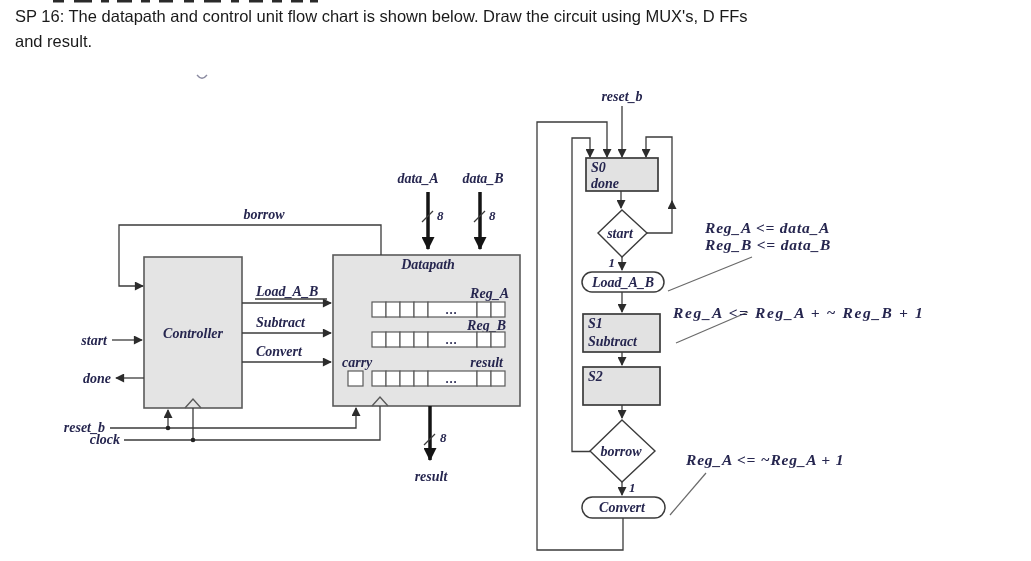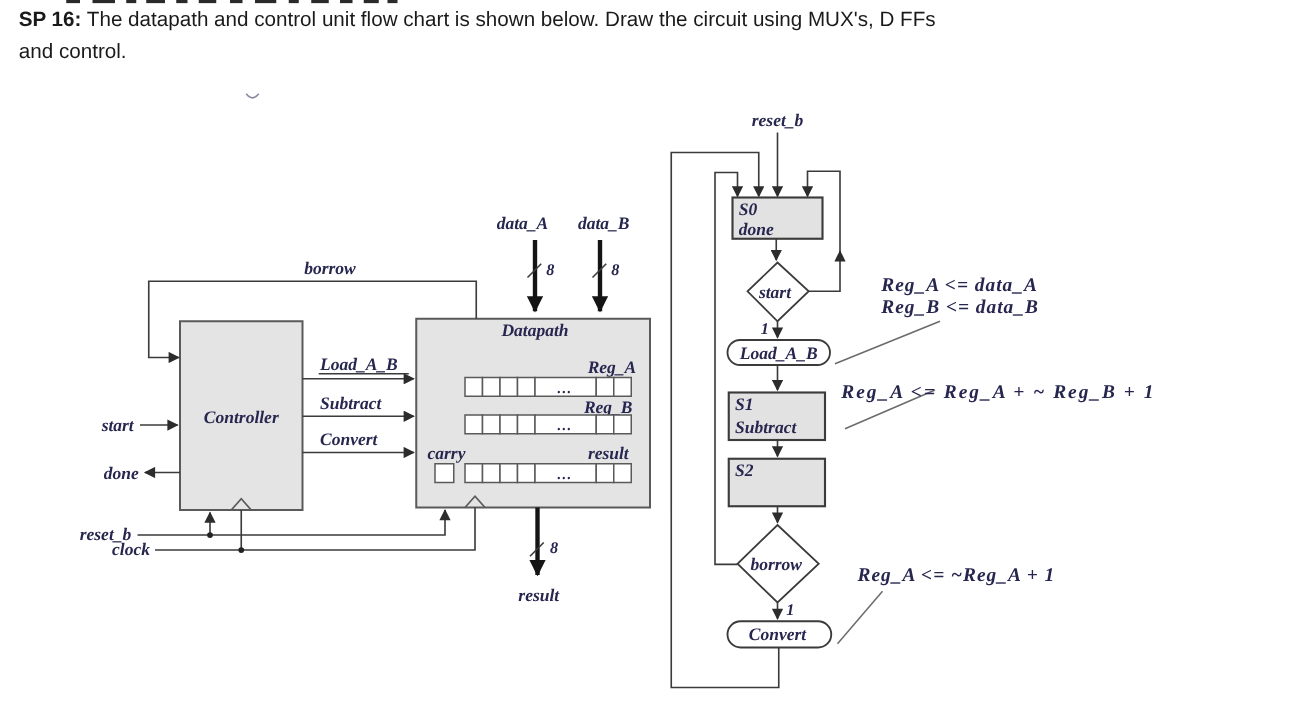--- a/index.html
+++ b/index.html
@@ -1,19 +1,19 @@
 <!DOCTYPE html>
 <html><head>
 <meta charset="utf-8">
 <style>
   html,body{margin:0;padding:0;background:#ffffff;}
   .page{position:relative;width:1031px;height:561px;background:#fff;overflow:hidden;
         font-family:"Liberation Sans",sans-serif;}
   .title{position:absolute;left:15px;top:4px;color:#1a1a1a;font-size:16.5px;line-height:25px;}
-  .title .bold{font-weight:bold;}
+  .title .bold{font-weight:normal;}
   svg{position:absolute;left:0;top:0;}
   .wire{stroke:#3b3b3b;stroke-width:1.3;fill:none;}
   .bus{stroke:#141414;stroke-width:3.5;fill:none;}
   .box{fill:#e4e4e4;stroke:#5a5a5a;stroke-width:1.6;}
   .fbox{fill:#e2e2e2;stroke:#3b3b3b;stroke-width:1.7;}
   .oval{fill:#ffffff;stroke:#3b3b3b;stroke-width:1.5;}
   .diamond{fill:#ffffff;stroke:#3b3b3b;stroke-width:1.4;}
   .cell{fill:#ffffff;stroke:#5a5a5a;stroke-width:1.2;}
   .clk{fill:none;stroke:#5a5a5a;stroke-width:1.4;}
   .lbl{font-family:"Liberation Serif",serif;font-style:italic;font-weight:bold;
@@ -27,21 +27,21 @@
   .artifact{fill:#2a2a2a;}
   .diag{stroke:#6a6a6a;stroke-width:1.2;fill:none;}
 </style>
 </head>
 <body>
 
 <div class="page">
 
   <div class="title">
     <div><span class="bold">SP 16:</span> <span>The datapath and control unit flow chart is shown below. Draw the circuit using MUX's, D FFs</span></div>
-    <div>and control.</div>
+    <div>and result.</div>
   </div>
 
   <svg width="1031" height="561" viewBox="0 0 1031 561">
     <defs>
       <marker id="arr" viewBox="0 0 10 10" refX="9" refY="5" markerWidth="10" markerHeight="9" orient="auto" markerUnits="userSpaceOnUse">
         <path d="M0,0 L10,5 L0,10 z" fill="#2c2c2c"></path>
       </marker>
       <marker id="arrb" viewBox="0 0 12 12" refX="11" refY="6" markerWidth="13" markerHeight="13" orient="auto" markerUnits="userSpaceOnUse">
         <path d="M0,0 L12,6 L0,12 z" fill="#141414"></path>
       </marker>

